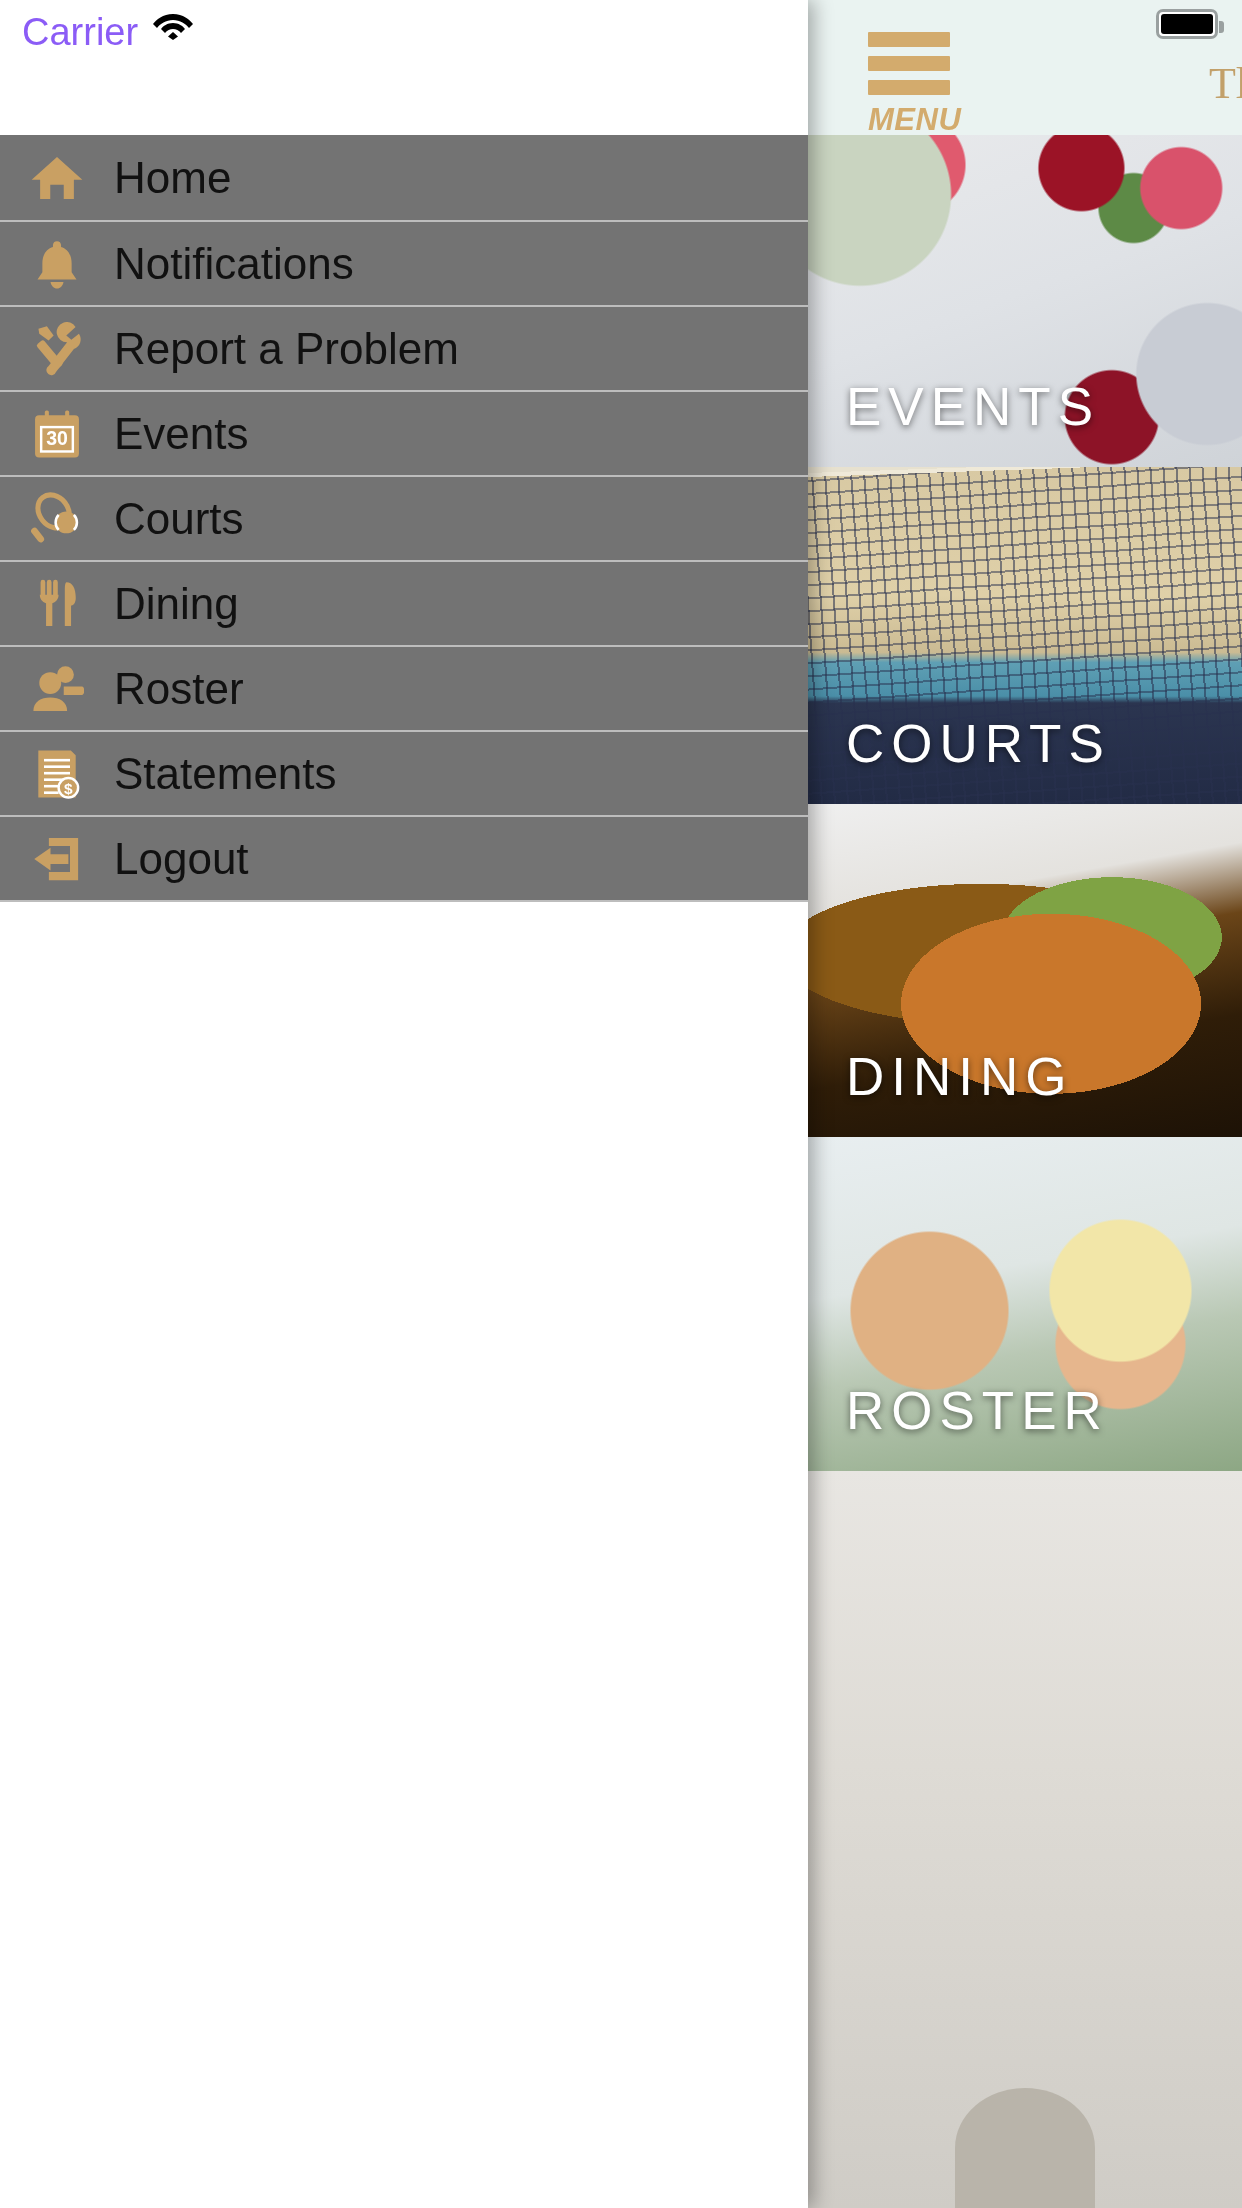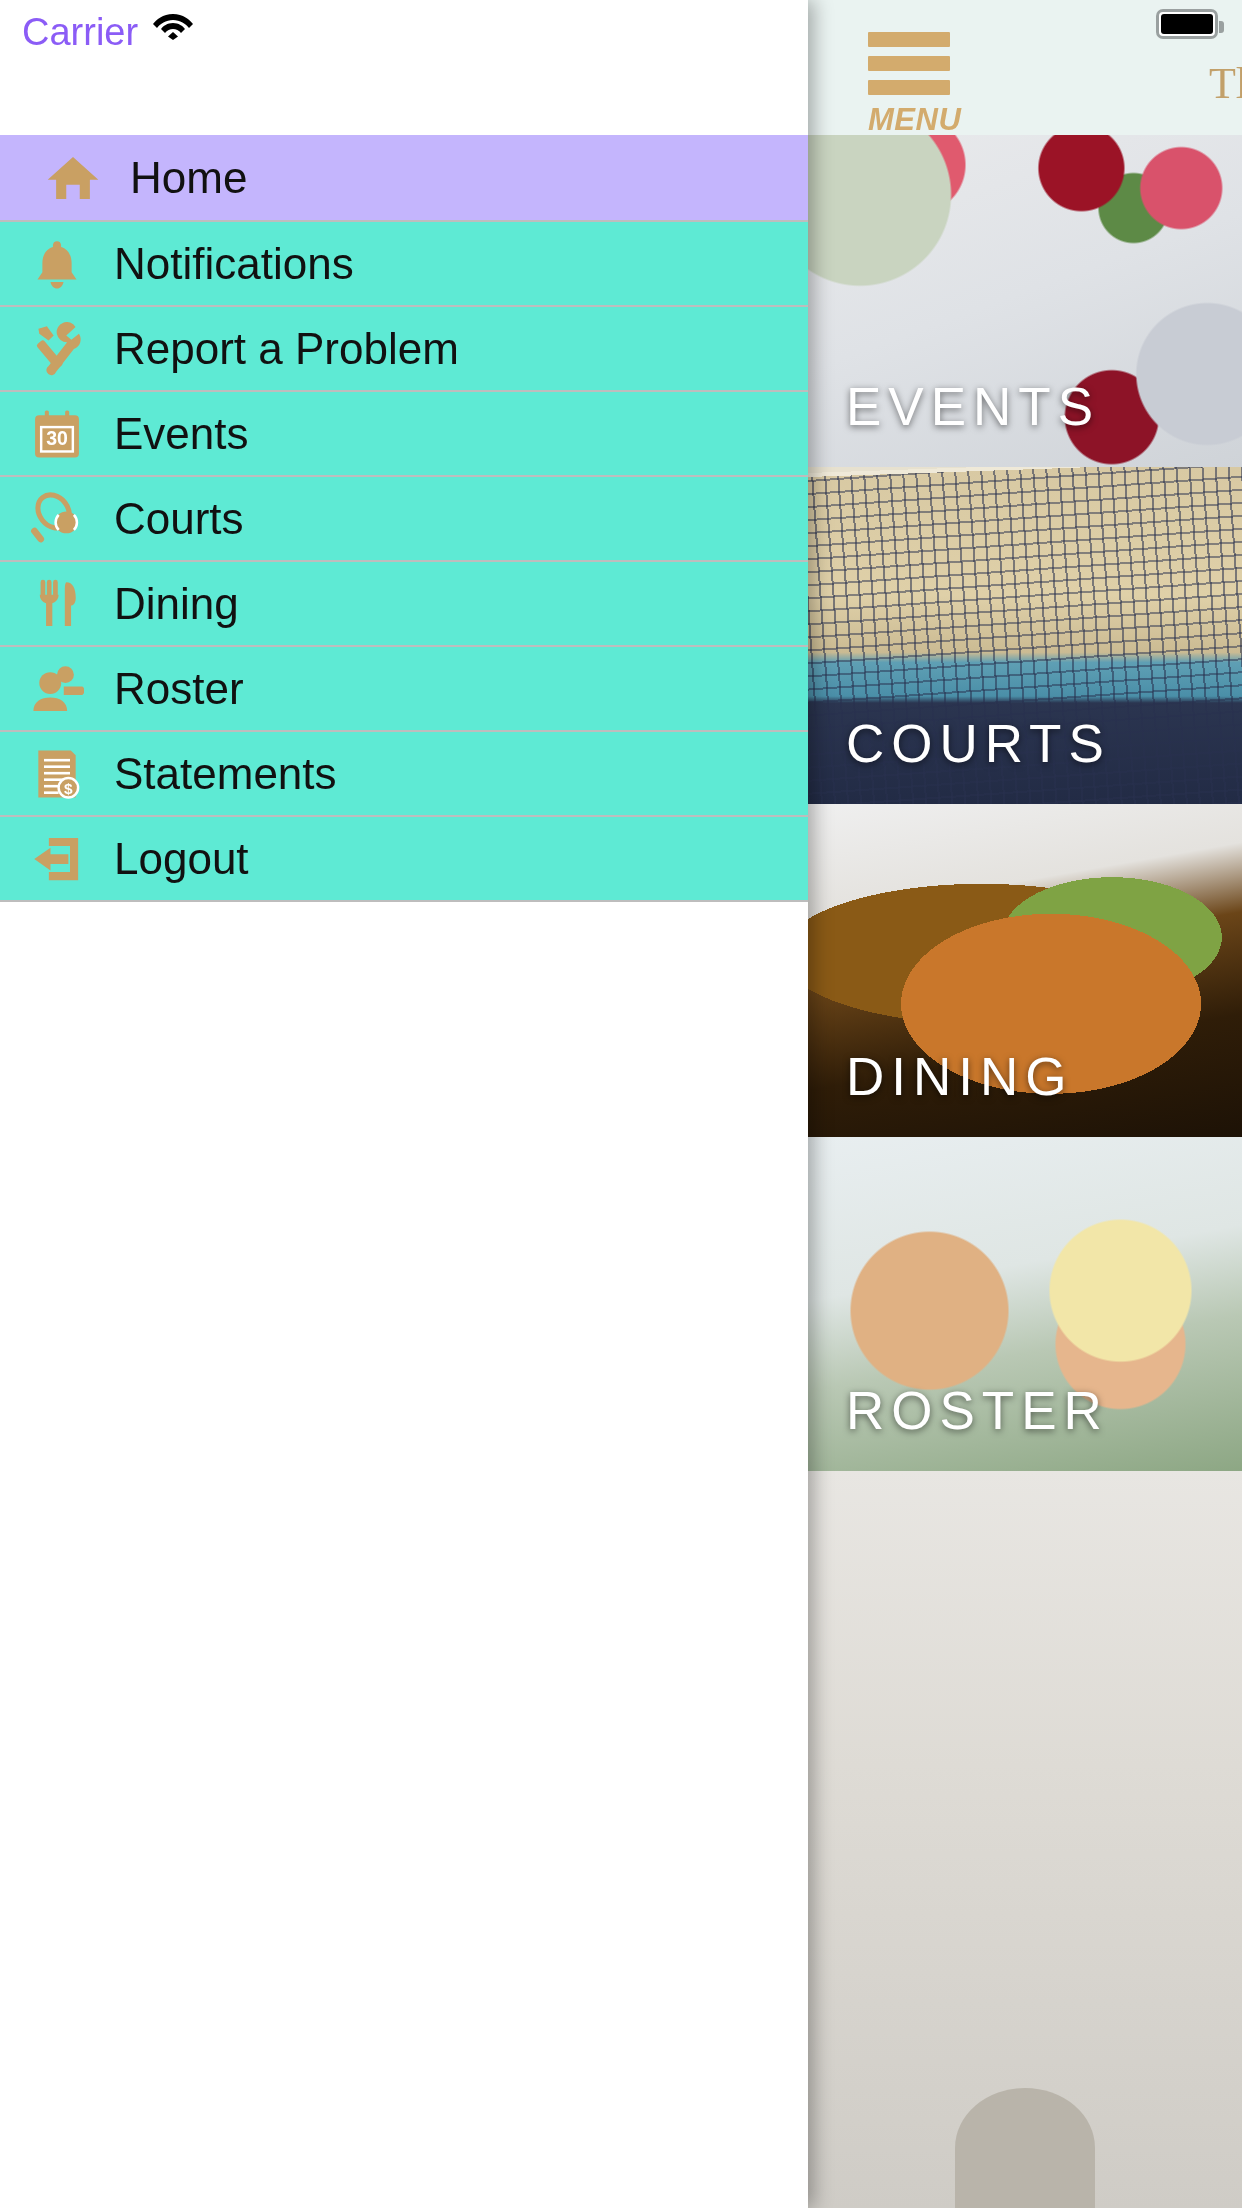--- a/index.html
+++ b/index.html
@@ -119,24 +119,24 @@
     position:absolute; left:0; top:0; width:808px; height:2208px;
     background:#ffffff; z-index:30;
     box-shadow:6px 0 18px rgba(0,0,0,.30);
   }
   #drawer-spacer{ height:135px; background:#ffffff; }
   #menu-list{ width:808px; border-bottom:2px solid #bdbdbd; }
   .menu-row{
     position:relative; height:85px; width:808px;
     display:flex; align-items:center;
     border-top:2px solid #bdbdbd;
-    background:#5eead4;
+    background:#737373;
   }
   .menu-row:first-child{ border-top:none; }
-  .menu-row.active{ background:#c4b5fd;padding-left:16px; }
+  .menu-row.active{ background:#737373; }
   .row-icon{
     width:78px; margin-left:18px;
     display:flex; align-items:flex-start; justify-content:center;
     flex:0 0 78px;
   }
   .row-label{
     font-size:44px; color:#111111; margin-left:18px; line-height:48px;
   }
 </style>
 </head>

